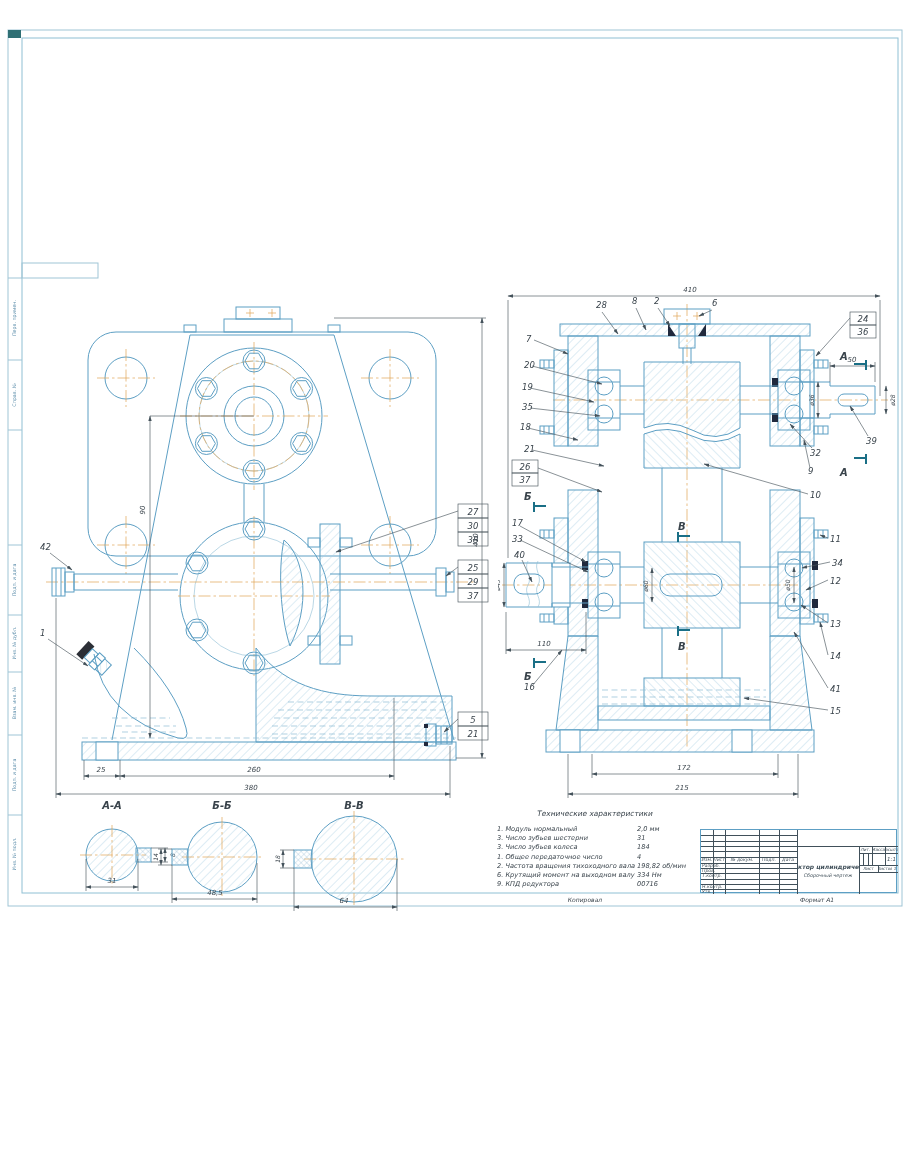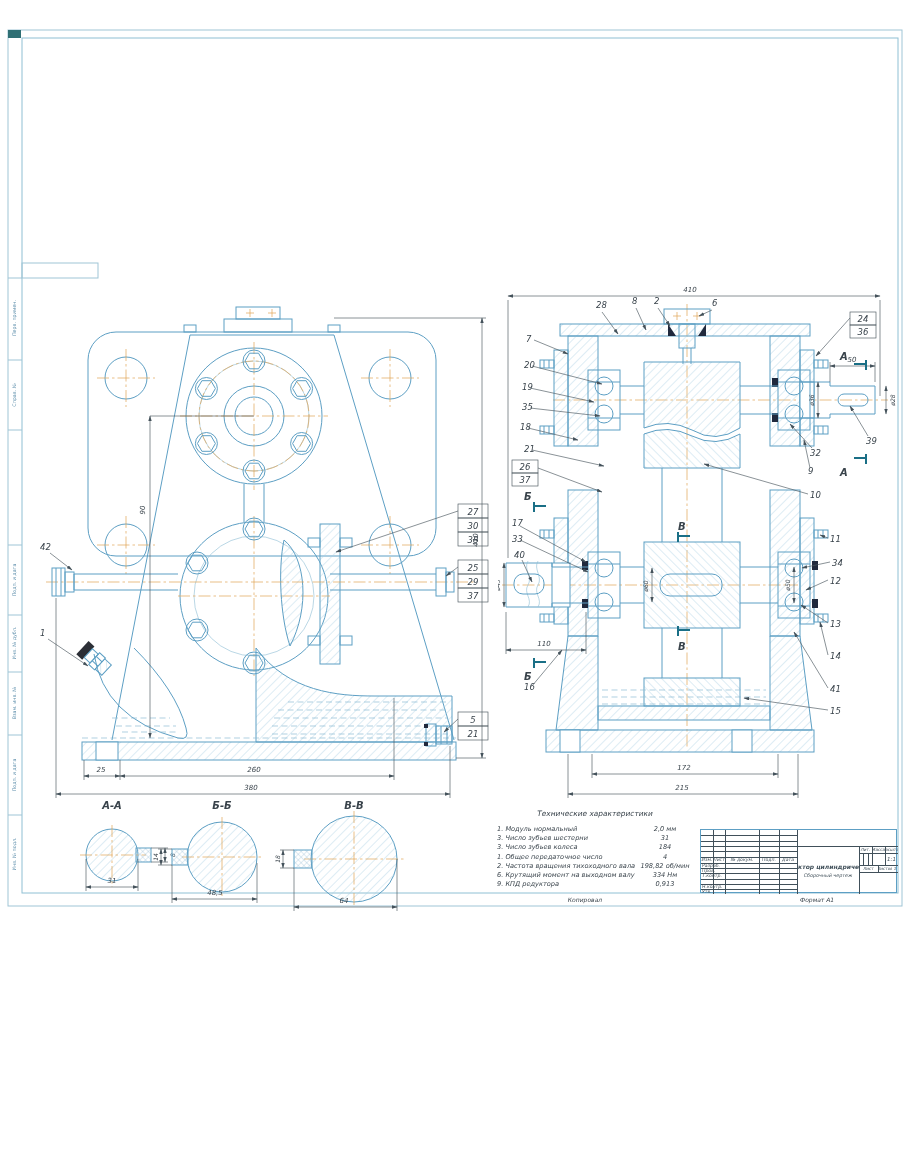--- a/index.html
+++ b/index.html
@@ -18,21 +18,21 @@
   svg .mkl{stroke:#1a6f86;stroke-width:2;fill:none;}
   svg text{font-family:"DejaVu Sans",sans-serif;font-style:italic;fill:#39434b;}
   .tx8{font-size:8.5px;} .tx7{font-size:7px;} .tx6{font-size:6px;}
   .mk{font-size:10px;font-weight:bold;}
   .edge{font-size:4.8px;fill:#6191ad;font-style:normal;}
   
   #specs{width:196px;color:#3a444c;font-style:italic;}
   #specs .t{text-align:center;font-size:7.4px;margin-bottom:7px;}
   #specs .row{display:flex;line-height:9.2px;font-size:6.6px;}
   #specs .row .lab{flex:1;}
-  #specs .row .val{width:56px;text-align:center;}
+  #specs .row .val{width:56px;text-align:left;}
   
   #tb{width:197px;height:64px;border:1px solid #5d9fc4;color:#41505a;font-style:italic;box-sizing:border-box;}
   #tb .c{position:absolute;border-color:#5d9fc4;box-sizing:border-box;font-size:4.6px;
          display:flex;align-items:center;justify-content:center;overflow:hidden;white-space:nowrap;}
   .botlab{font-size:6px;color:#54676f;font-style:italic;}
 </style>
 </head>
 <body>
 
 <div id="page">
@@ -453,21 +453,21 @@
   <div class="row">
         <span class="lab">2. Частота вращения тихоходного вала</span>
         <span class="val">198,82 об/мин</span>
       </div>
   <div class="row">
         <span class="lab">6. Крутящий момент на выходном валу</span>
         <span class="val">334 Нм</span>
       </div>
   <div class="row">
         <span class="lab">9. КПД редуктора</span>
-        <span class="val">0,913</span>
+        <span class="val">00716</span>
       </div>
 </div>
 
 <div id="tb" class="abs" style="left:700px;top:829px">
 
   <div class="c" style="left:12px;top:0;width:1px;height:64px;border-left:1px solid"></div>
   <div class="c" style="left:24px;top:0;width:1px;height:64px;border-left:1px solid"></div>
   <div class="c" style="left:58px;top:0;width:1px;height:64px;border-left:1px solid"></div>
   <div class="c" style="left:78px;top:0;width:1px;height:64px;border-left:1px solid"></div>
   <div class="c" style="left:96px;top:0;width:1px;height:64px;border-left:1px solid"></div>

